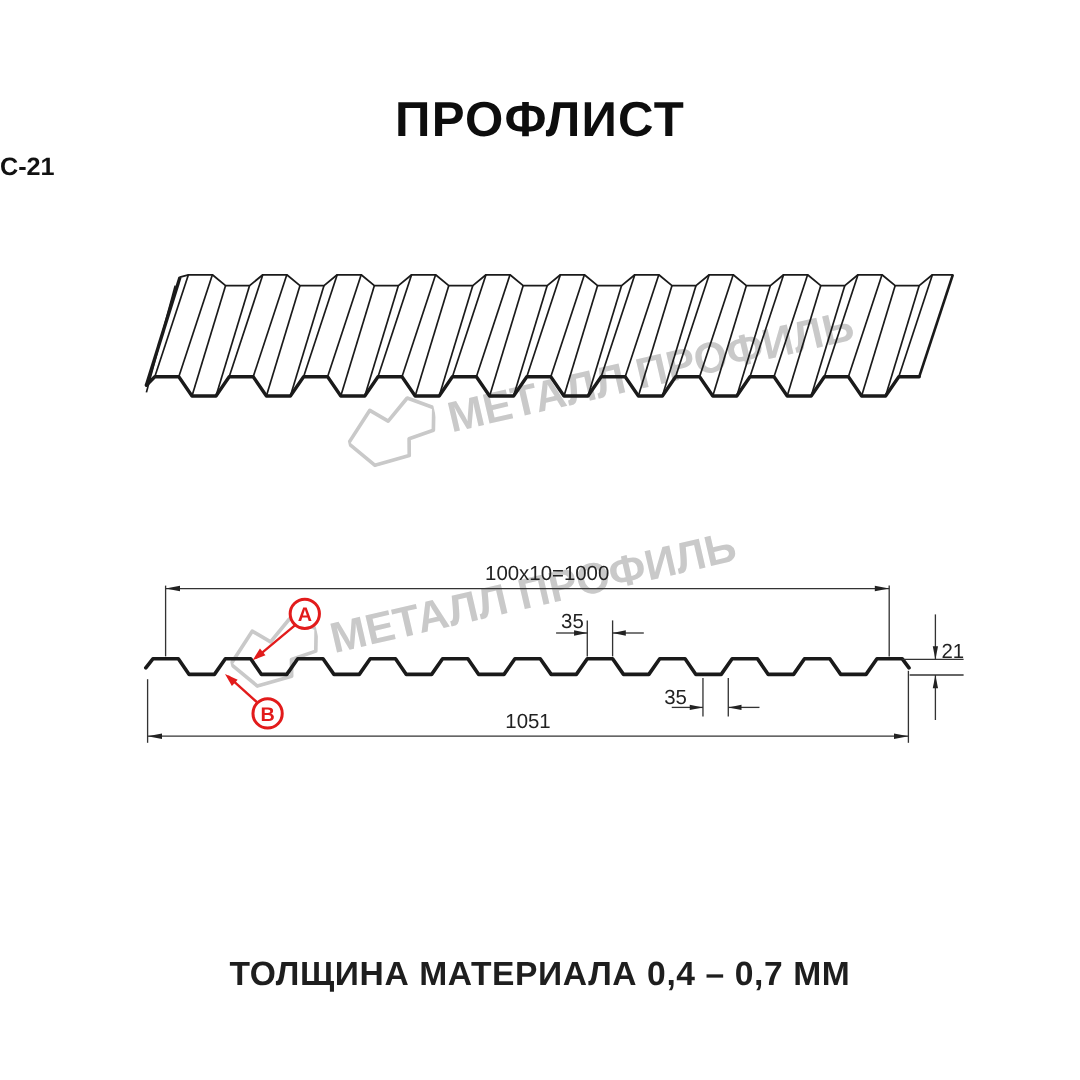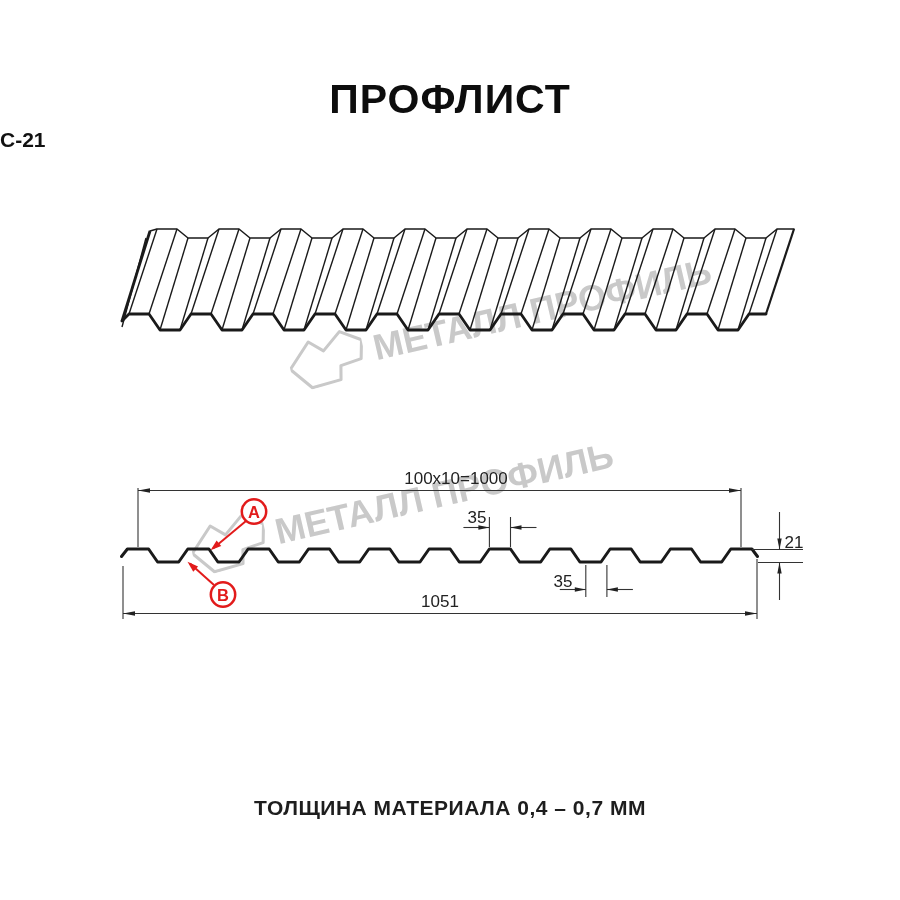--- a/index.html
+++ b/index.html
@@ -11,21 +11,21 @@
   .title{
     position:absolute;left:0;top:76px;width:900px;text-align:center;
     font-size:41px;font-weight:800;letter-spacing:1px;color:#0d0d0d;
   }
   .subtitle{
     position:absolute;left:0;top:128px;width:900px;
     font-size:21px;font-weight:600;color:#111;
   }
   .footer-text{
     position:absolute;left:0;top:796px;width:900px;text-align:center;
-    font-size:21px;font-weight:600;letter-spacing:0.5px;color:#1e1e1e;
+    font-size:28px;font-weight:600;letter-spacing:0.5px;color:#1e1e1e;
   }
   .watermark{
     position:absolute;display:flex;align-items:center;gap:10px;
     transform-origin:0 50%;height:54px;z-index:1;pointer-events:none;
   }
   .wm1{left:290px;top:341px;transform:rotate(-13deg);}
   .wm2{left:192px;top:525px;transform:rotate(-13deg);}
   .wm-text{
     font-size:36px;font-weight:bold;color:var(--wm);white-space:nowrap;
     letter-spacing:0px;line-height:1;

